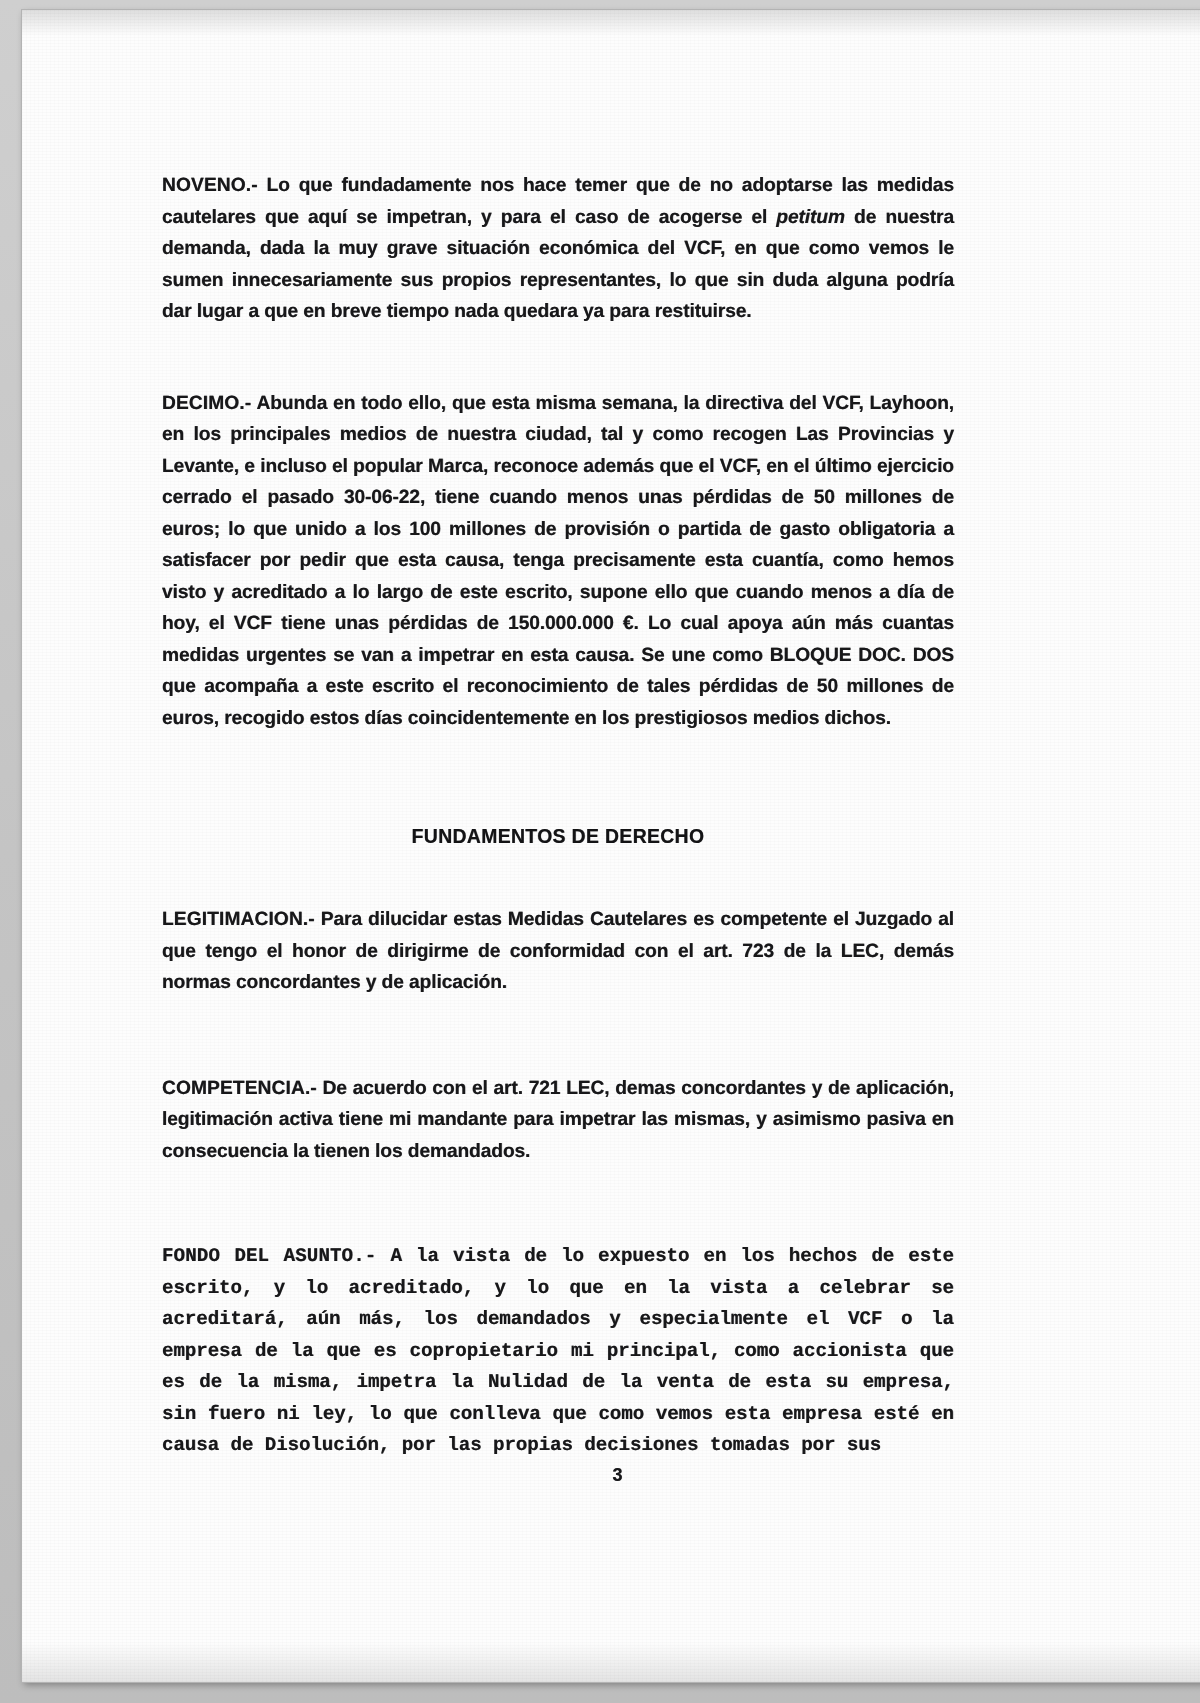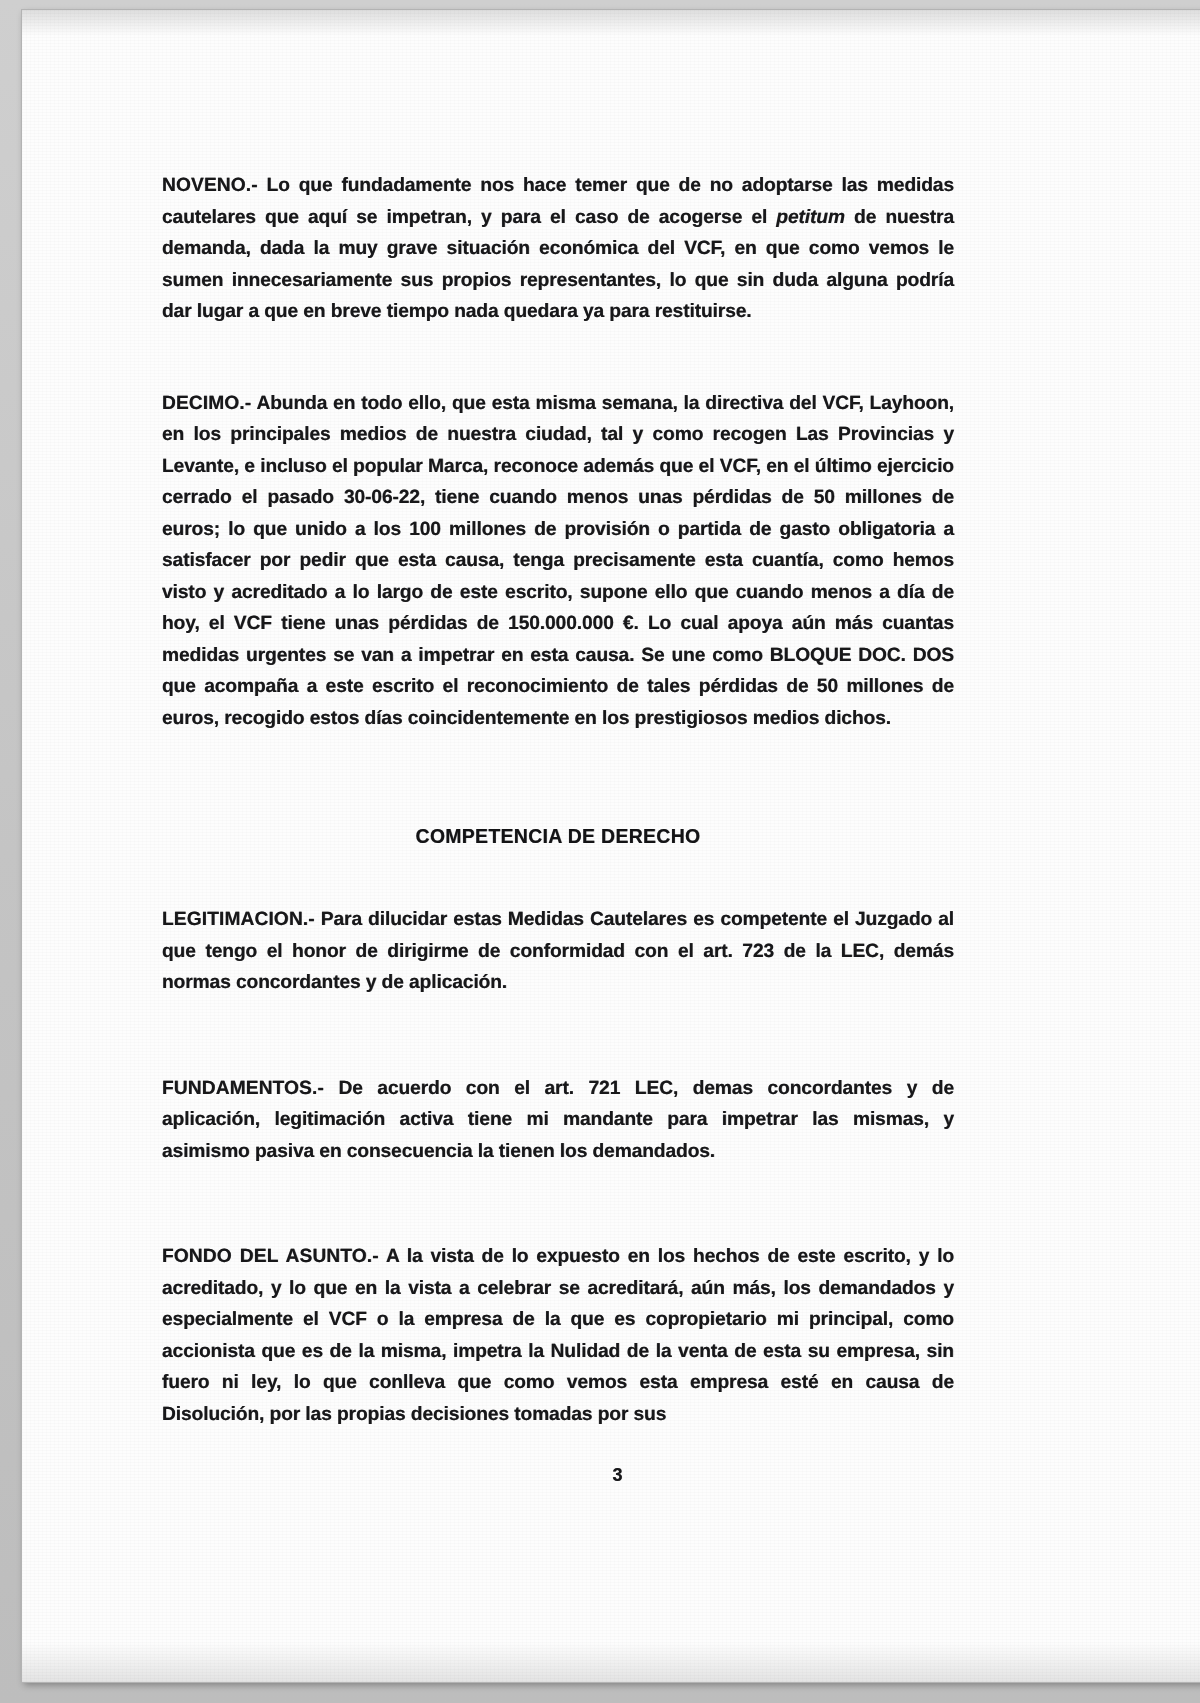--- a/index.html
+++ b/index.html
@@ -75,21 +75,21 @@
     margin: 0 0 34px 0;
     font-size: 19.2px;
     line-height: 31.5px;
     color: #18181a;
     text-align: justify;
     font-weight: 600;
     letter-spacing: -0.1px;
     -webkit-font-smoothing: none;
     text-rendering: geometricPrecision;
   }
-  p.para:last-child { margin-bottom: 0; }
+  p.para:last-child { margin-bottom: 0; font-family: Liberation Mono, monospace; }
 
   .lead {
     font-weight: 900;
     letter-spacing: 0.1px;
   }
   .ital {
     font-style: italic;
     font-weight: 600;
   }
 
@@ -135,29 +135,29 @@
   <div class="text-column">
 
     <p class="para inked"><span class="lead">NOVENO.-</span><span> Lo que fundadamente nos hace temer que de no adoptarse las medidas cautelares que aquí se impetran, y para el caso de acogerse el </span><span class="ital">petitum</span><span> de nuestra demanda, dada la muy grave situación económica del VCF, en que como vemos le sumen innecesariamente sus propios representantes, lo que sin duda alguna podría dar lugar a que en breve tiempo nada quedara ya para restituirse.</span></p>
 
     <div class="spacer-sm"></div>
 
     <p class="para inked"><span class="lead">DECIMO.-</span><span> Abunda en todo ello, que esta misma semana, la directiva del VCF, Layhoon, en los principales medios de nuestra ciudad, tal y como recogen Las Provincias y Levante, e incluso el popular Marca, reconoce además que el VCF, en el último ejercicio cerrado el pasado 30-06-22, tiene cuando menos unas pérdidas de 50 millones de euros; lo que unido a los 100 millones de provisión o partida de gasto obligatoria a satisfacer por pedir que esta causa, tenga precisamente esta cuantía, como hemos visto y acreditado a lo largo de este escrito, supone ello que cuando menos a día de hoy, el VCF tiene unas pérdidas de 150.000.000 €. Lo cual apoya aún más cuantas medidas urgentes se van a impetrar en esta causa. Se une como BLOQUE DOC. DOS que acompaña a este escrito el reconocimiento de tales pérdidas de 50 millones de euros, recogido estos días coincidentemente en los prestigiosos medios dichos.</span></p>
 
     <div class="spacer-lg"></div>
 
-    <h2 class="section-heading inked">COMPETENCIA DE DERECHO</h2>
+    <h2 class="section-heading inked">FUNDAMENTOS DE DERECHO</h2>
 
     <div class="spacer-lg"></div>
 
     <p class="para inked"><span class="lead">LEGITIMACION.-</span><span> Para dilucidar estas Medidas Cautelares es competente el Juzgado al que tengo el honor de dirigirme de conformidad con el art. 723 de la LEC, demás normas concordantes y de aplicación.</span></p>
 
     <div class="spacer-md"></div>
 
-    <p class="para inked"><span class="lead">FUNDAMENTOS.-</span><span> De acuerdo con el art. 721 LEC, demas concordantes y de aplicación, legitimación activa tiene mi mandante para impetrar las mismas, y asimismo pasiva en consecuencia la tienen los demandados.</span></p>
+    <p class="para inked"><span class="lead">COMPETENCIA.-</span><span> De acuerdo con el art. 721 LEC, demas concordantes y de aplicación, legitimación activa tiene mi mandante para impetrar las mismas, y asimismo pasiva en consecuencia la tienen los demandados.</span></p>
 
     <div class="spacer-md"></div>
 
     <p class="para inked"><span class="lead">FONDO DEL ASUNTO.-</span><span> A la vista de lo expuesto en los hechos de este escrito, y lo acreditado, y lo que en la vista a celebrar se acreditará, aún más, los demandados y especialmente el VCF o la empresa de la que es copropietario mi principal, como accionista que es de la misma, impetra la Nulidad de la venta de esta su empresa, sin fuero ni ley, lo que conlleva que como vemos esta empresa esté en causa de Disolución, por las propias decisiones tomadas por sus</span></p>
 
   </div>
 
   <div class="page-number inked">3</div>
 
   <div class="grain"></div>

